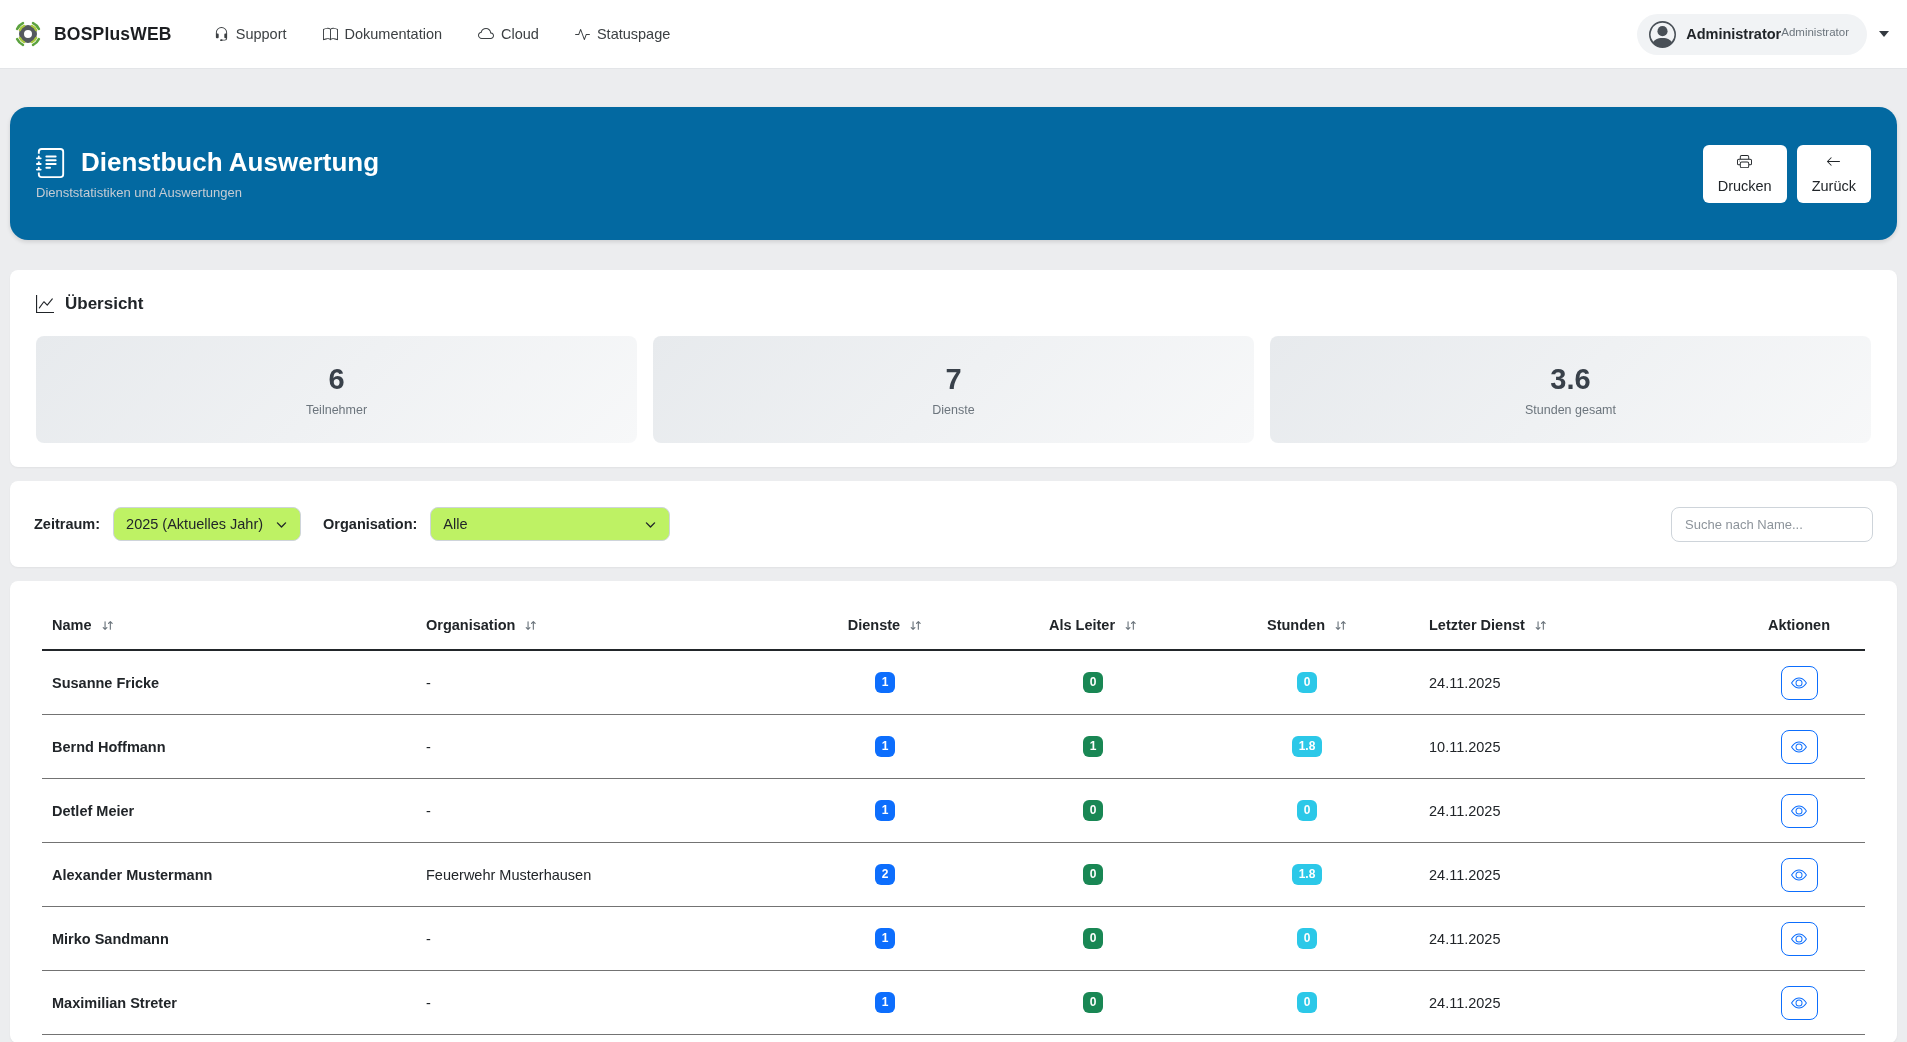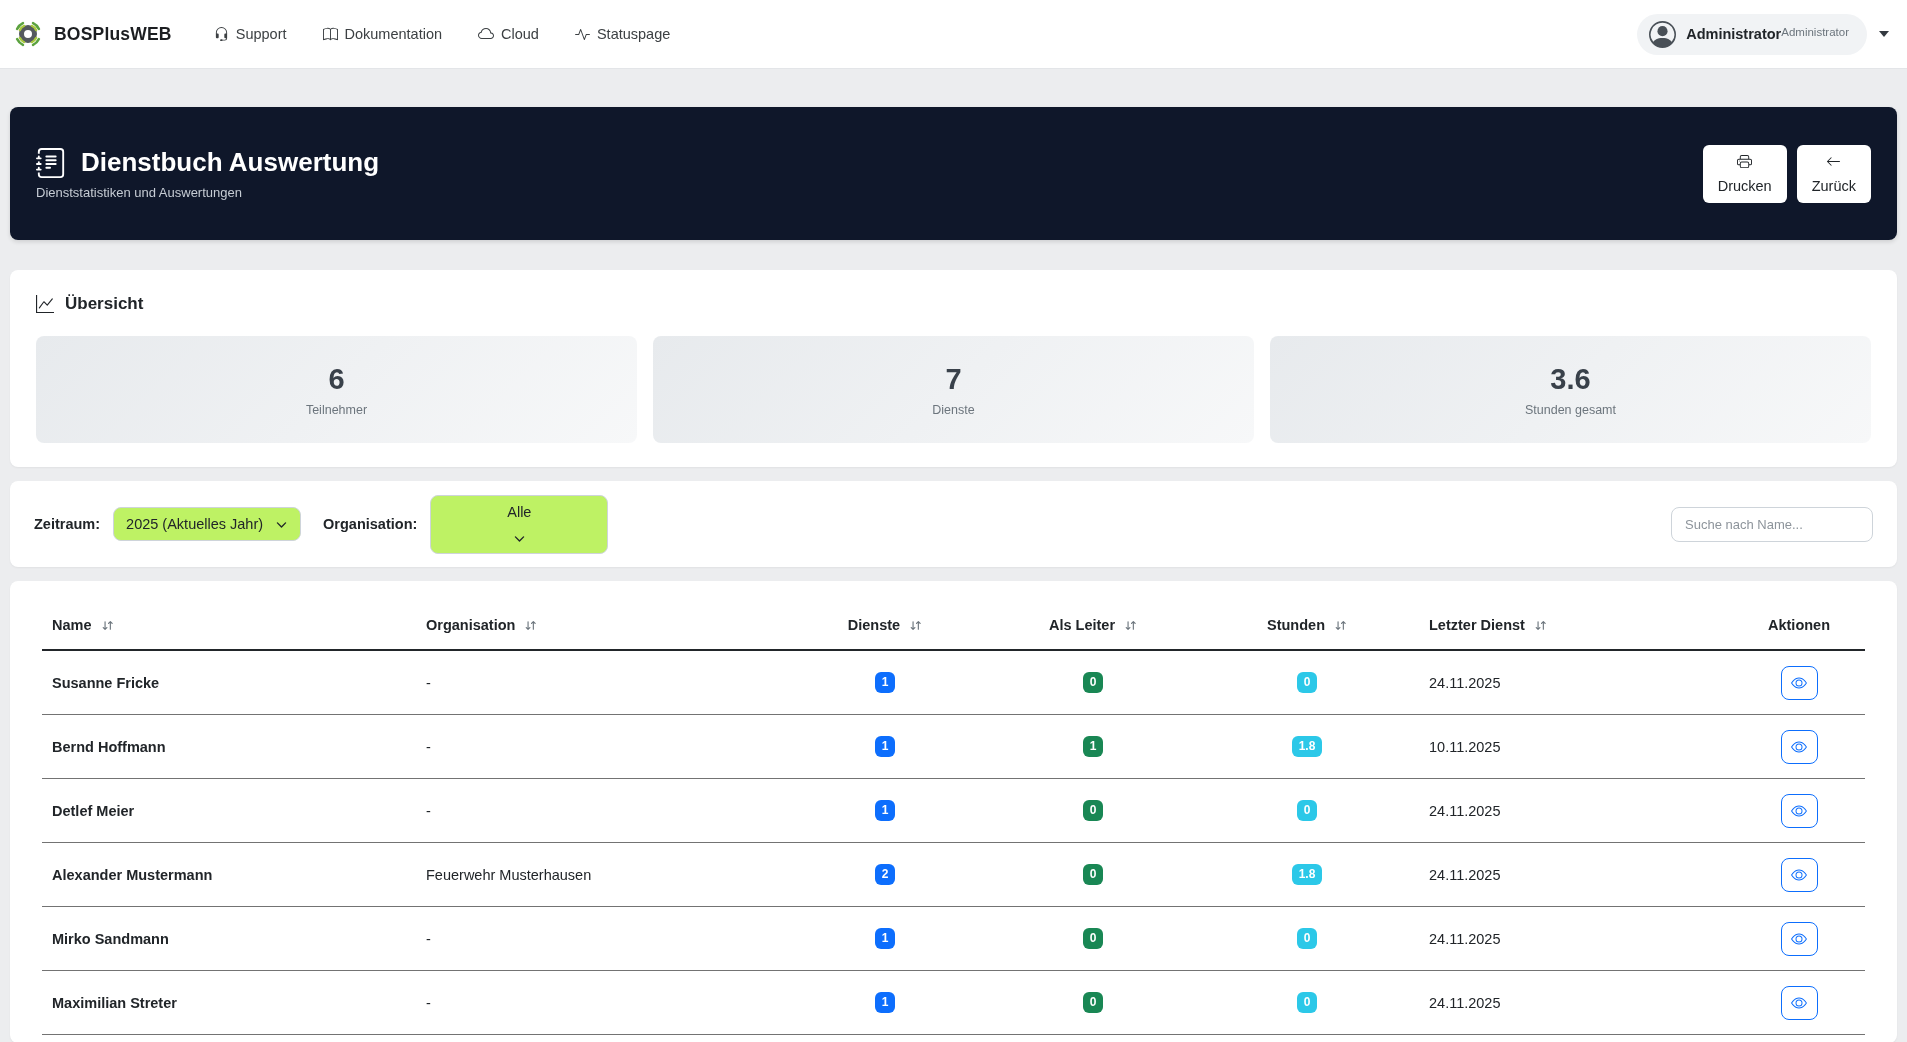--- a/index.html
+++ b/index.html
@@ -34,21 +34,21 @@
   .user-role { font-size: 11.5px; color: #6c757d; line-height: 1.25; }
   .caret {
     width: 0; height: 0; margin-left: 12px;
     border-left: 5px solid transparent; border-right: 5px solid transparent;
     border-top: 6px solid #343a40;
   }
 
   
   .banner {
     margin: 38px 10px 0; height: 133px;
-    background: #0f172a; border-radius: 8px;
+    background: #0369a1; border-radius: 18px;
     display: flex; align-items: center;
     padding: 0 26px;
     box-shadow: 0 2px 4px rgba(0,0,0,.12);
   }
   .banner-left { flex: 1; }
   .banner-title-row { display: flex; align-items: center; gap: 15px; color: #fff; }
   .banner-title { font-size: 26px; font-weight: 700; }
   .banner-subtitle { font-size: 13px; color: #c6ccd4; margin-top: 7px; }
   .banner-actions { display: flex; gap: 10px; }
   .btn-light {
@@ -74,21 +74,21 @@
 
   
   .filterbar { margin-top: 14px; height: 86px; display: flex; align-items: center; padding: 0 24px; }
   .filter-label { font-weight: 700; font-size: 14.5px; margin-right: 13px; }
   .select {
     display: flex; align-items: center; justify-content: space-between; gap: 12px;
     border: 1px solid #ced4da; border-radius: 8px;
     padding: 8px 12px; font-size: 14.5px; background: #bef264; cursor: pointer;
   }
   .select-zeitraum { width: 188px; margin-right: 22px; }
-  .select-org { width: 178px; flex-direction: column; }
+  .select-org { width: 240px; }
   .search-input {
     margin-left: auto; width: 202px;
     border: 1px solid #ced4da; border-radius: 8px;
     padding: 9px 13px; font-size: 13px; font-family: inherit; color: #212529;
     outline: none;
   }
   .search-input::placeholder { color: #8d949b; }
 
   
   .table-card { margin-top: 14px; padding: 20px 32px 0; height: 462px; overflow: hidden; }

